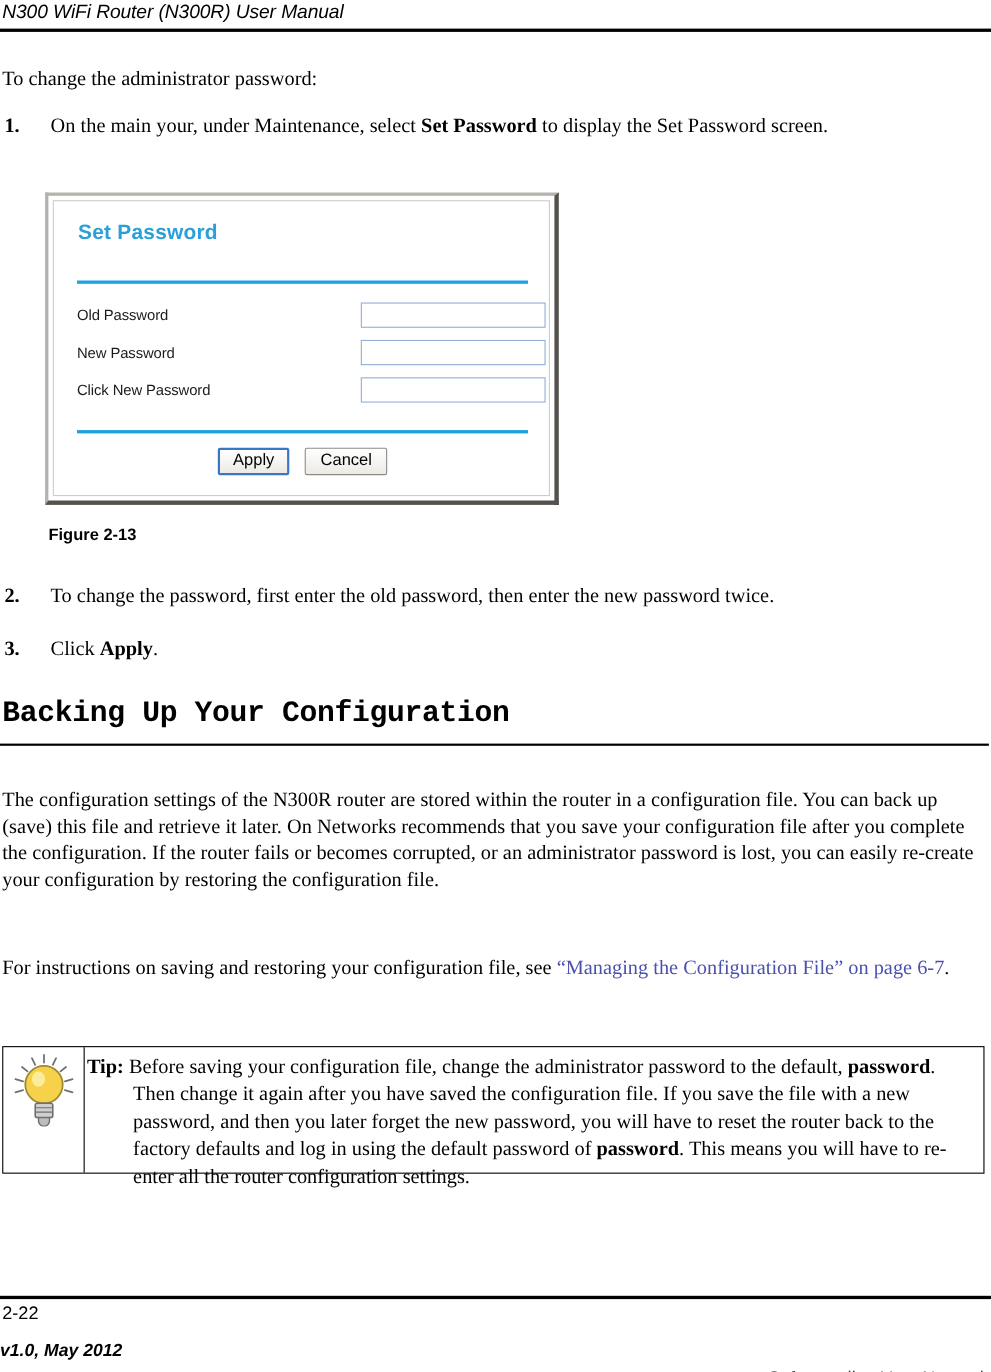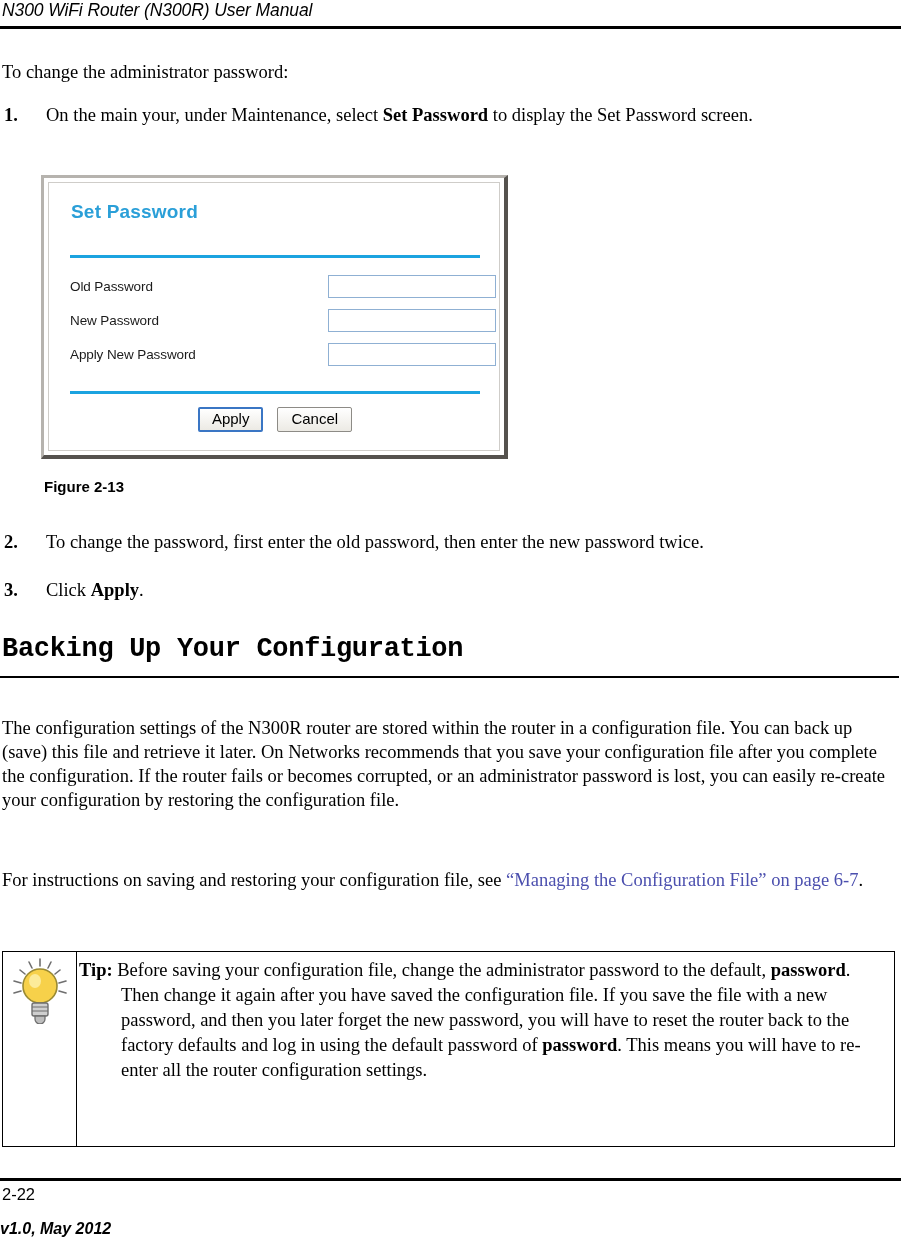--- a/index.html
+++ b/index.html
@@ -228,21 +228,21 @@
     color: #4b4fae;
     text-decoration: none;
   }
 
   
   .tip-box {
     position: absolute;
     left: 2px;
     top: 951px;
     width: 893px;
-    height: 196px;
+    height: 116px;
     box-sizing: border-box;
     border: 1.5px solid #000;
     background: #ffffff;
   }
   .tip-icon-cell {
     position: absolute;
     left: 0px;
     top: 0px;
     width: 74px;
     height: 100%;
@@ -338,21 +338,21 @@
         <span class="field-label">New Password</span>
         <span class="field-input"></span>
       </div>
 
       <div class="field-row field-row-1">
         <span class="field-label">Old Password</span>
         <span class="field-input"></span>
       </div>
 
       <div class="field-row field-row-3">
-        <span class="field-label">Apply New Password</span>
+        <span class="field-label">Click New Password</span>
         <span class="field-input"></span>
       </div>
 
       <div class="rule-blue rule-bottom"></div>
 
       <div class="btn-row">
         <span class="btn focused">Apply</span>
         <span class="btn">Cancel</span>
       </div>
 

